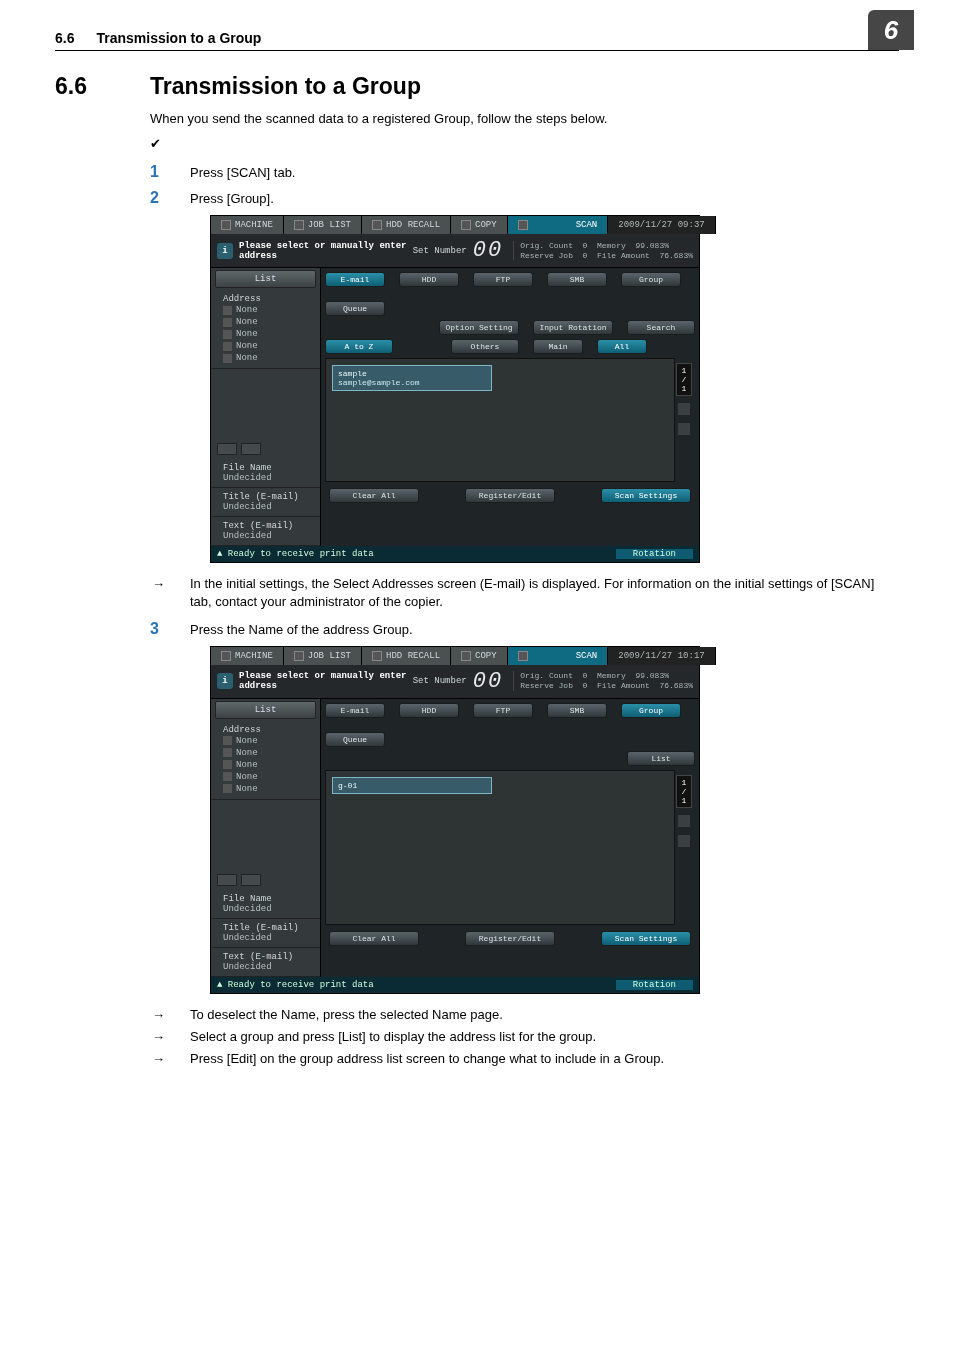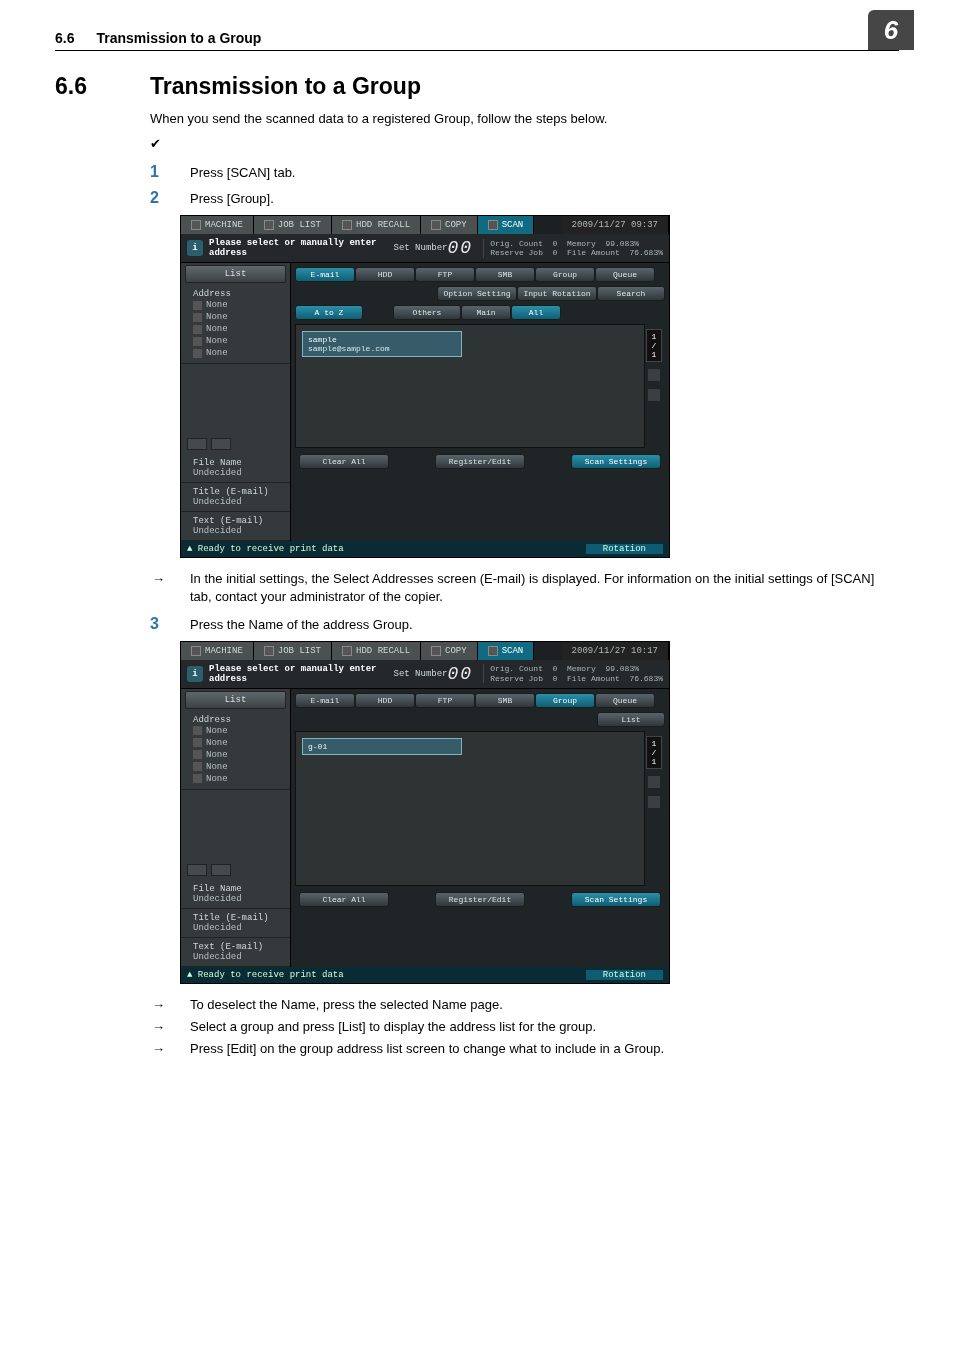--- a/index.html
+++ b/index.html
@@ -23,42 +23,42 @@
 
   .step-row { display:flex; font-size:13px; margin: 8px 0; }
   .step-num { width:40px; color:#2b73b8; font-size:16px; font-weight:bold; }
   .step-txt { flex:1; padding-top:2px; }
 
   .sub-row { display:flex; font-size:13px; margin: 4px 0; }
   .sub-arrow { width:40px; text-align:left; padding-left:2px; }
   .sub-txt { flex:1; line-height:1.4; }
 
   
-  .shot { width:490px; margin: 6px 0 12px 30px; background:#1f2426; border:1px solid #000; font-family: "Courier New", monospace; color:#cfd9d9; }
+  .shot { width:490px; margin: 6px 0 12px 60px; background:#1f2426; border:1px solid #000; font-family: "Courier New", monospace; color:#cfd9d9; }
   .tabs { display:flex; height:18px; background:#1c2022; font-size:9px; }
   .tab { flex:0 0 auto; padding:2px 10px; border-right:1px solid #000; background:#4b5051; display:flex; align-items:center; }
   .tab .ic { display:inline-block; width:10px; height:10px; background:#555; margin-right:4px; border:1px solid #888; }
-  .tab.active { background:#0f6b82; color:#fff; }
+  .tab.active { background:#0f6b82; color:#fff;gap:44px; }
   .tab.dt { background:#222; color:#aeb8b8; margin-left:auto; }
   .infobar { display:flex; align-items:center; background:#24282a; padding:4px 6px; font-size:9px; border-bottom:1px solid #000; }
   .info-i { width:16px; height:16px; border-radius:3px; background:#2a5f6e; color:#fff; display:flex; align-items:center; justify-content:center; font-weight:bold; margin-right:6px; }
   .info-msg { flex:1; color:#fff; font-weight:bold; }
-  .setnum { margin-left:auto; font-size:9px; display:flex; align-items:center; }
-  .setnum .dig { font-family:"Courier New",monospace; font-size:18px; font-style:italic; letter-spacing:2px; color:#e8e8e8; }
+  .setnum { margin-left:auto; font-size:9px; display:flex; align-items:center; gap:6px; }
+  .setnum .dig { font-family:"Courier New",monospace; font-size:22px; font-style:italic; letter-spacing:2px; color:#e8e8e8; }
   .counters { margin-left:10px; font-size:8px; line-height:1.2; color:#aab5b5; border-left:1px solid #444; padding-left:6px; }
   .bodyarea { display:flex; }
   .sidecol { width:110px; background:#34393b; border-right:1px solid #000; padding:0; font-size:9px; }
   .sidebtn { background:linear-gradient(#5f686a,#3c4244); color:#dde; text-align:center; padding:3px 0; border:1px solid #222; margin:2px 4px; border-radius:2px; }
   .sideblk { padding:4px 12px; border-bottom:1px solid #222; color:#b7c0c0; }
   .sideblk .lab { color:#cfd9d9; }
   .sideblk .val { color:#b7c0c0; }
   .sideblk .none-row { display:flex; align-items:center; gap:4px; padding:1px 0;}
   .ni { display:inline-block; width:9px; height:9px; background:#555; }
   .mainc { flex:1; padding:4px; }
-  .btnrow { display:flex; gap:0; margin-bottom:4px; flex-wrap:wrap; }
+  .btnrow { display:flex; gap:14px; margin-bottom:4px; flex-wrap:wrap; }
   .pbtn { font-size:8px; padding:2px 0; background:linear-gradient(#59646a,#30373b); border:1px solid #1a1d1e; border-radius:3px; color:#dbe5e5; text-align:center; }
   .pbtn.sel { background:linear-gradient(#2a8fa8,#0e5f74); color:#fff; }
   .w60{width:60px}.w68{width:68px}.w80{width:80px}.w50{width:50px}
   .listarea { position:relative; height:124px; background:#2e3334; border:1px solid #111; margin-right:20px; }
   .card { position:absolute; left:6px; width:160px; background:#375b68; border:1px solid #7fb6c4; color:#dff; font-size:8px; padding:3px 5px; }
   .card .nm { color:#e9f7fa; }
   .card .ad { color:#cfe8ee; }
   .scroll { position:absolute; right:-18px; top:4px; width:16px; display:flex; flex-direction:column; gap:6px; align-items:center; }
   .scroll .cnt { background:#111; color:#fff; font-size:8px; padding:2px 3px; border:1px solid #444; text-align:center; width:100%; }
   .scroll .arr { width:14px; height:14px; background:#3a4042; border:1px solid #222; }

